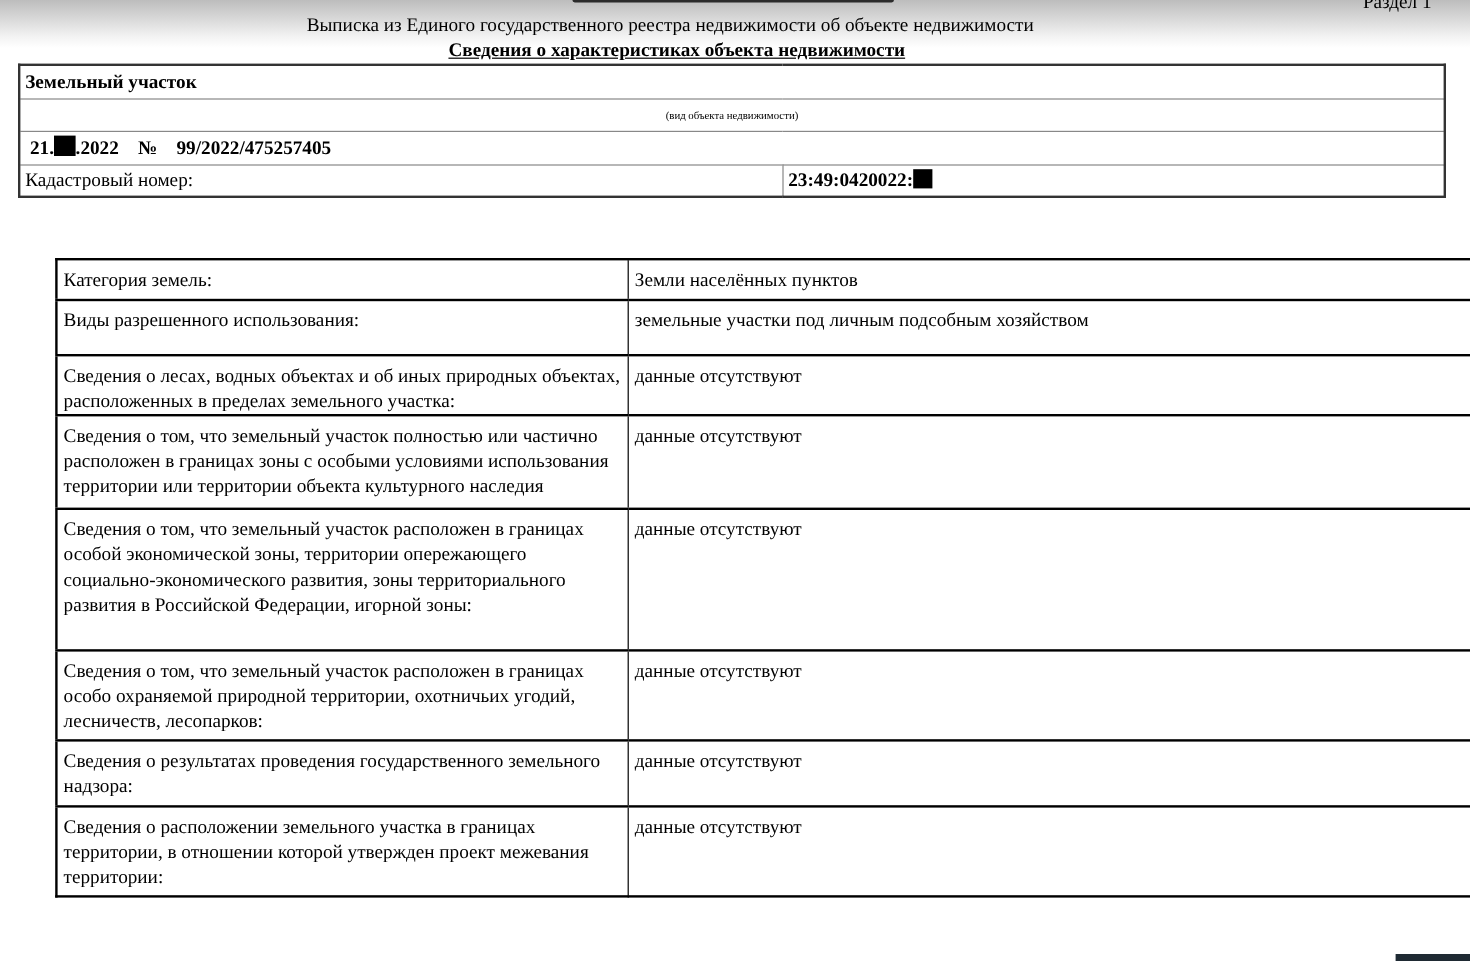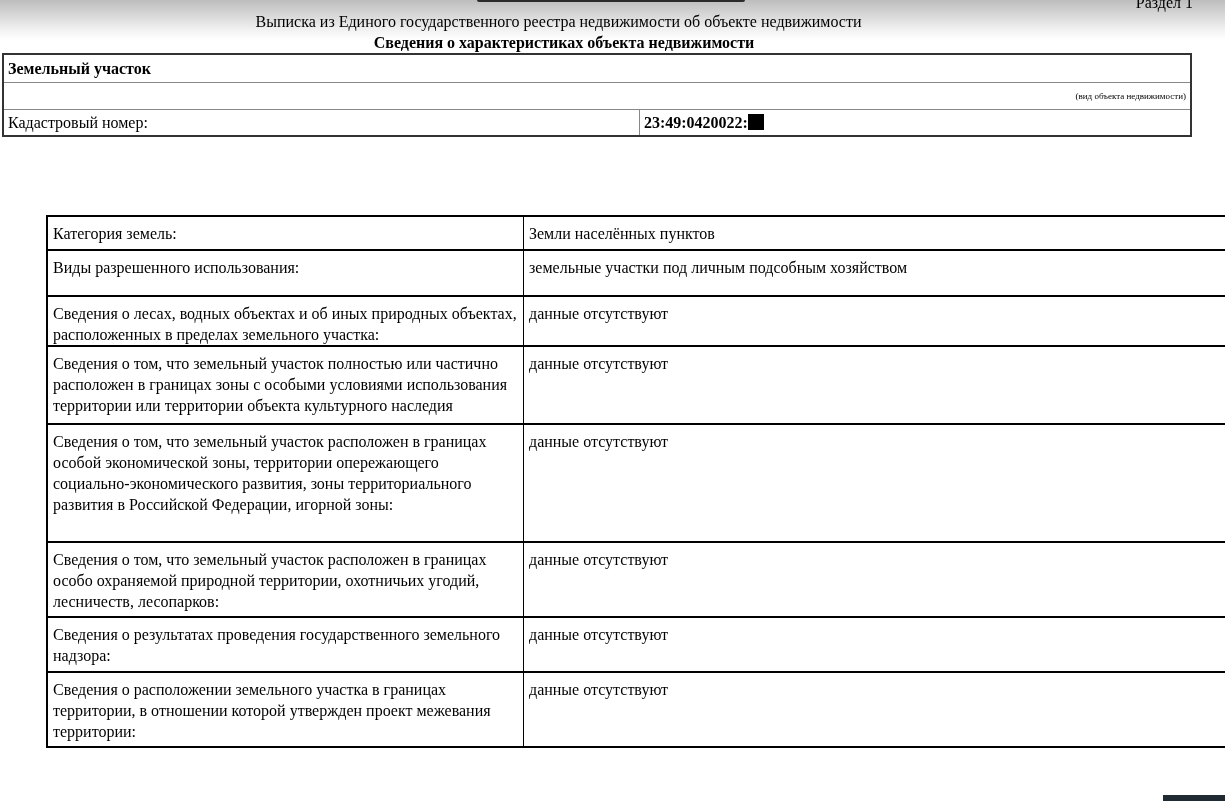--- a/index.html
+++ b/index.html
@@ -19,30 +19,30 @@
   }
   .section-label {
     position: absolute; right: 32px; top: -6px; font-size: 16px;
   }
   .title1 {
     position: absolute; left: 0; width: 1117px; top: 12px; text-align: center;
     font-size: 16px; line-height: 19px;
   }
   .title2 {
     position: absolute; left: 0; width: 1128px; top: 33px; text-align: center;
-    font-size: 16px; line-height: 19px; font-weight: bold;
+    font-size: 16px; line-height: 19px; font-weight: bold; text-decoration: underline;
   }
   table { border-collapse: collapse; position: absolute; }
   td { font-size: 16px; line-height: 21px; vertical-align: top; padding: 0 4px; }
 
   
-  .hdr { left: 2px; top: 53px; width: 1190px; border: 2px solid #333; padding-left: 37px; }
+  .hdr { left: 15px; top: 53px; width: 1190px; border: 2px solid #333; padding-left: 37px; }
   .hdr td { border: 1px solid #888; }
   .hdr .r1 td { height: 27px; vertical-align: middle; font-weight: bold; }
-  .hdr .r2 td { height: 26px; vertical-align: middle; text-align: right; font-size: 9px; line-height: 10px; }
+  .hdr .r2 td { height: 26px; vertical-align: middle; text-align: center; font-size: 9px; line-height: 10px; }
   .hdr .r3 td { height: 26px; vertical-align: middle; }
   .hdr .r4 td { height: 27px; vertical-align: middle; font-weight: bold; }
   .hdr .r5 td { height: 25px; vertical-align: middle; }
   .u { text-decoration: underline; font-weight: bold; }
   .redact { display: inline-block; background: #000; width: 18px; height: 17px; vertical-align: -2px; }
   .redact.sm { width: 16px; height: 16px; }
 
   
   .main { left: 17px; top: 215px; width: 1190px; border: 2px solid #000; margin-left: 29px; }
   .main td { border: 1px solid #000; border-top: 2px solid #000; padding: 6px 5px 0 5px; }
@@ -63,20 +63,23 @@
 <div class="title1">Выписка из Единого государственного реестра недвижимости об объекте недвижимости</div>
 <div class="title2">Сведения о характеристиках объекта недвижимости</div>
 
 <table class="hdr">
   <tbody>
       <tr class="r1">
     <td colspan="4">Земельный участок</td>
   </tr>
   <tr class="r2">
     <td colspan="4">(вид объекта недвижимости)</td>
+  </tr>
+  <tr class="r4">
+    <td colspan="4">&nbsp;<span>21.</span><span class="redact"></span><span>.2022</span>&nbsp;&nbsp;&nbsp;&nbsp;<span>№</span>&nbsp;&nbsp;&nbsp;&nbsp;<span>99/2022/475257405</span></td>
   </tr>
   <tr class="r5">
     <td colspan="2" style="border-right:1px solid #888">Кадастровый номер:</td>
     <td colspan="2" style="font-weight:bold"><span>23:49:0420022:</span><span class="redact sm"></span></td>
   </tr>
 </tbody>
   </table>
 
 <table class="main">
   <tbody>

